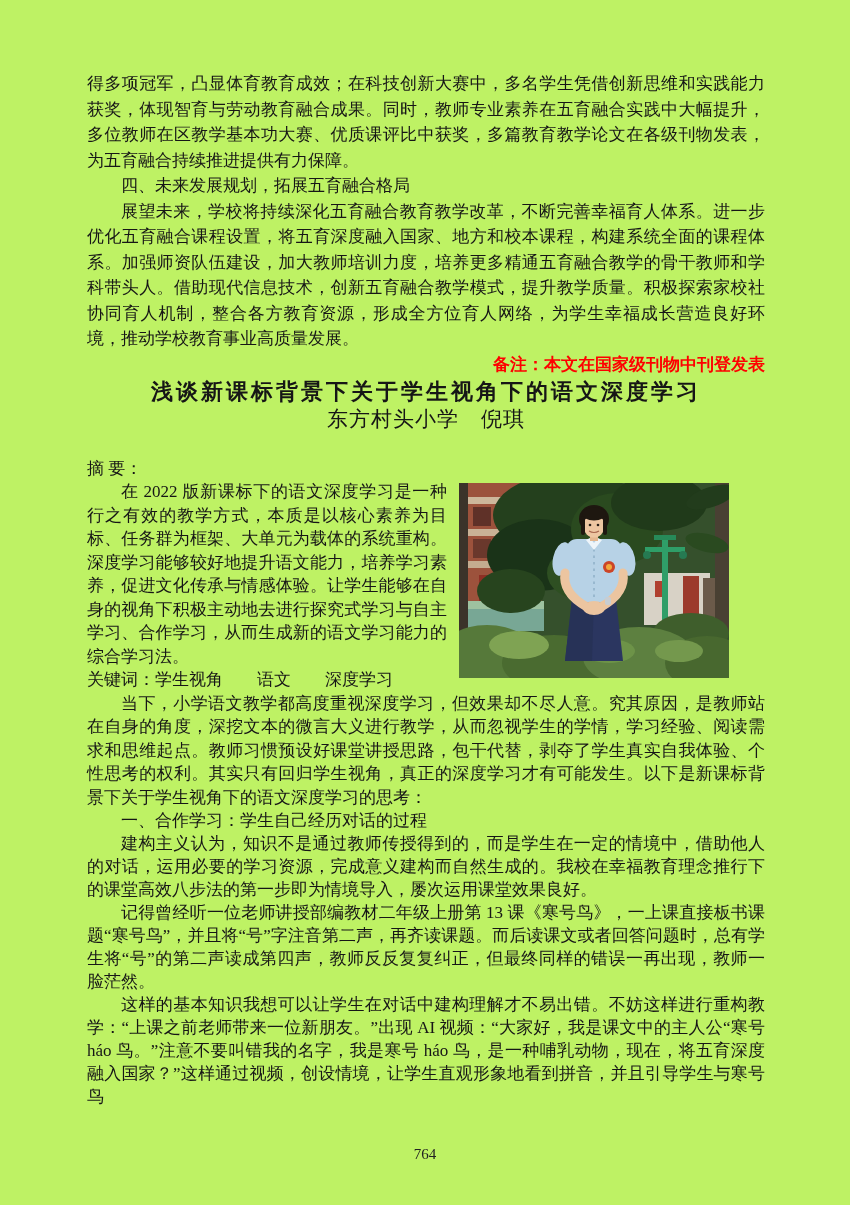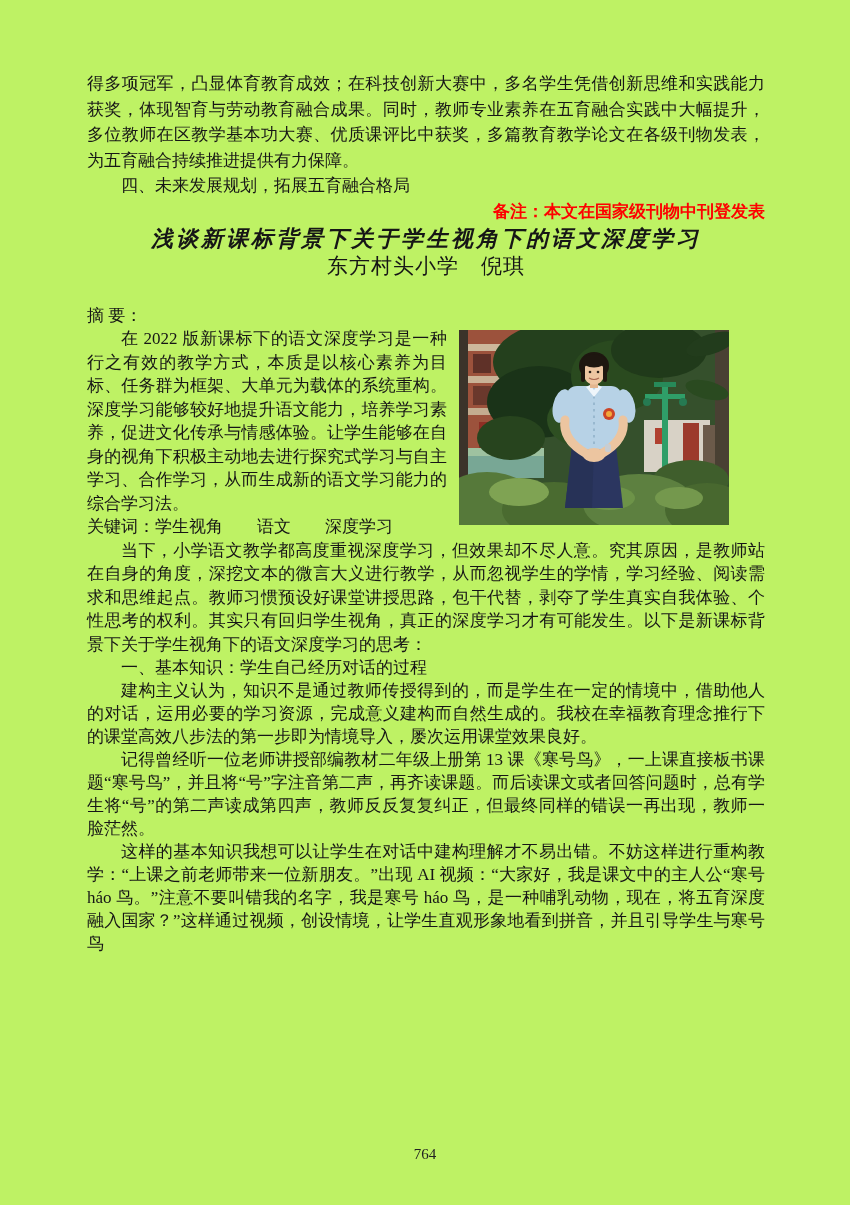--- a/index.html
+++ b/index.html
@@ -32,21 +32,20 @@
     line-height:25px;
   }
   .article-title{
     margin-top:74px;
     text-align:center;
     font-size:22px;
     font-weight:bold;
     letter-spacing:3px;
     line-height:30px;
     text-indent:0;
-    font-style:italic;
   }
   .article-author{
     margin-top:5px;
     text-align:center;
     font-size:21px;
     line-height:24px;
     letter-spacing:1px;
   }
   .abs-wrap{
     margin-top:26px;
@@ -69,20 +68,21 @@
   }
 </style>
 </head>
 <body>
 
 <div class="page">
   <div class="content">
 
     <p>得多项冠军，凸显体育教育成效；在科技创新大赛中，多名学生凭借创新思维和实践能力获奖，体现智育与劳动教育融合成果。同时，教师专业素养在五育融合实践中大幅提升，多位教师在区教学基本功大赛、优质课评比中获奖，多篇教育教学论文在各级刊物发表，为五育融合持续推进提供有力保障。</p>
     <p class="indent">四、未来发展规划，拓展五育融合格局</p>
+    <p class="indent">展望未来，学校将持续深化五育融合教育教学改革，不断完善幸福育人体系。进一步优化五育融合课程设置，将五育深度融入国家、地方和校本课程，构建系统全面的课程体系。加强师资队伍建设，加大教师培训力度，培养更多精通五育融合教学的骨干教师和学科带头人。借助现代信息技术，创新五育融合教学模式，提升教学质量。积极探索家校社协同育人机制，整合各方教育资源，形成全方位育人网络，为学生幸福成长营造良好环境，推动学校教育事业高质量发展。</p>
 
     <p class="prev-note">备注：本文在国家级刊物中刊登发表</p>
 
     <p class="article-title">浅谈新课标背景下关于学生视角下的语文深度学习</p>
     <p class="article-author">东方村头小学　倪琪</p>
 
     <div class="abs-wrap">
 
       <div class="photo-float">
         <svg viewBox="0 0 270 195" xmlns="http://www.w3.org/2000/svg">
@@ -159,21 +159,21 @@
           <circle cx="131" cy="42" r="1.3" fill="#2a2019"></circle>
           <circle cx="139" cy="42" r="1.3" fill="#2a2019"></circle>
           <path d="M130,48 Q135,51 140,48" stroke="#a8674f" stroke-width="1.2" fill="none"></path>
         </svg>
       </div>
 
       <p>摘 要：</p>
       <p class="indent">在 2022 版新课标下的语文深度学习是一种行之有效的教学方式，本质是以核心素养为目标、任务群为框架、大单元为载体的系统重构。深度学习能够较好地提升语文能力，培养学习素养，促进文化传承与情感体验。让学生能够在自身的视角下积极主动地去进行探究式学习与自主学习、合作学习，从而生成新的语文学习能力的综合学习法。</p>
       <p>关键词：学生视角　　语文　　深度学习</p>
       <p class="indent">当下，小学语文教学都高度重视深度学习，但效果却不尽人意。究其原因，是教师站在自身的角度，深挖文本的微言大义进行教学，从而忽视学生的学情，学习经验、阅读需求和思维起点。教师习惯预设好课堂讲授思路，包干代替，剥夺了学生真实自我体验、个性思考的权利。其实只有回归学生视角，真正的深度学习才有可能发生。以下是新课标背景下关于学生视角下的语文深度学习的思考：</p>
-      <p class="indent post">一、基本知识：学生自己经历对话的过程</p>
+      <p class="indent post">一、合作学习：学生自己经历对话的过程</p>
       <p class="indent post">建构主义认为，知识不是通过教师传授得到的，而是学生在一定的情境中，借助他人的对话，运用必要的学习资源，完成意义建构而自然生成的。我校在幸福教育理念推行下的课堂高效八步法的第一步即为情境导入，屡次运用课堂效果良好。</p>
       <p class="indent post">记得曾经听一位老师讲授部编教材二年级上册第 13 课《寒号鸟》，一上课直接板书课题“寒号鸟”，并且将“号”字注音第二声，再齐读课题。而后读课文或者回答问题时，总有学生将“号”的第二声读成第四声，教师反反复复纠正，但最终同样的错误一再出现，教师一脸茫然。</p>
       <p class="indent post">这样的基本知识我想可以让学生在对话中建构理解才不易出错。不妨这样进行重构教学：“上课之前老师带来一位新朋友。”出现 AI 视频：“大家好，我是课文中的主人公“寒号 háo 鸟。”注意不要叫错我的名字，我是寒号 háo 鸟，是一种哺乳动物，现在，将五育深度融入国家？”这样通过视频，创设情境，让学生直观形象地看到拼音，并且引导学生与寒号鸟</p>
     </div>
 
   </div>
 
   <div class="page-number">764</div>
 </div>
 

